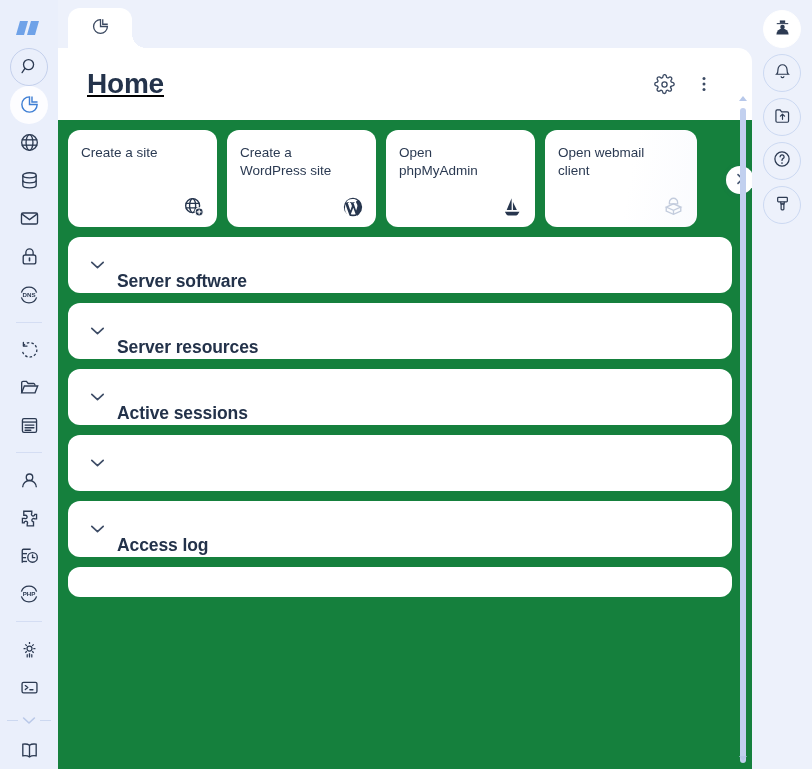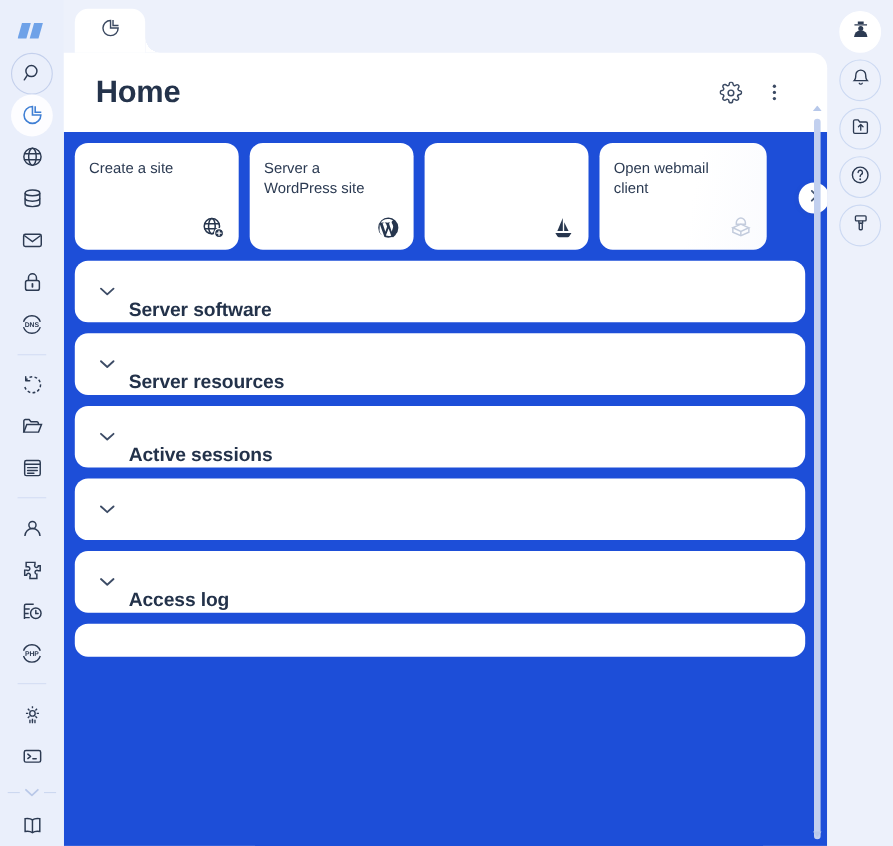--- a/index.html
+++ b/index.html
@@ -3,21 +3,21 @@
 <meta charset="utf-8">
 <style>
   * { box-sizing: border-box; margin: 0; padding: 0; }
   html, body {
     width: 812px; height: 769px;
     overflow: hidden;
     background: #edf1fb;
     font-family: "Liberation Sans", sans-serif;
     -webkit-font-smoothing: antialiased;
   }
-  .app { position: relative; width: 812px; height: 769px; display: flex; }
+  .app { position: relative; width: 812px; height: 769px; display: flex; text-decoration: underline; }
 
   
   .sidebar {
     width: 58px; height: 769px;
     background: #eaeffb;
     display: flex; flex-direction: column; align-items: center;
     flex: 0 0 58px;
   }
   .logo { width: 58px; height: 48px; display:flex; align-items:center; justify-content:center; margin-top: 8px;}
   .logo svg { display:block; }
@@ -66,21 +66,21 @@
     height: 72px; display:flex; align-items:center;
     padding: 0 36px 0 29px;
   }
   .page-title { font-size: 28px; font-weight: 700; color: #24334b; letter-spacing:-0.2px; }
   .head-actions { margin-left:auto; display:flex; align-items:center; gap: 16px; color:#3b4a63; }
   .icon-btn { display:flex; align-items:center; justify-content:center; width:24px; height:24px; }
 
   
   .scrollbody {
     position: absolute; top:72px; left:0; right:0; bottom:0;
-    background:#1d4ed8; padding: 10px 20px 0 10px;
+    background:#15803d; padding: 10px 20px 0 10px;
   }
 
   
   .cards { display:flex; gap: 10px; position:relative; padding: 0 0 0 0; }
   .card {
     width: 149px; height: 97px; background:#fff; border-radius: 12px;
     padding: 14px 13px 10px; position:relative; flex: 0 0 149px;
   }
   .card:nth-child(4){ width: 152px; flex: 0 0 152px; }
   .card-label { font-size: 13.5px; line-height: 18px; color:#2b3a52; max-width: 96px; }
@@ -371,29 +371,30 @@
                 <ellipse cx="10.5" cy="10.5" rx="3.3" ry="7.6"></ellipse>
                 <line x1="3" y1="8" x2="18" y2="8"></line>
                   <line x1="3" y1="13" x2="16" y2="13"></line>
                 <circle cx="17.6" cy="17.4" r="4.4" fill="#27364e" stroke="#fff" stroke-width="1.2"></circle>
                 <path d="M17.6 15.4v4 M15.6 17.4h4" stroke="#fff" stroke-width="1.4" stroke-linecap="round"></path>
               </svg>
             </span>
           </div>
 
           <div class="card">
-            <div class="card-label">Server a WordPress site</div>
+            <div class="card-label">Create a WordPress site</div>
             <span class="card-icon">
               <svg width="22" height="22" viewBox="0 0 24 24" fill="currentColor">
                 <path d="M12 2a10 10 0 1 0 0 20 10 10 0 0 0 0-20zm0 1.4c1.9 0 3.6.6 5 1.7h-.3c-.8 0-1.4.7-1.4 1.5 0 .7.4 1.2.8 1.9.3.5.7 1.2.7 2.2 0 .7-.2 1.5-.6 2.6l-.8 2.6-2.8-8.3c.5 0 .9-.1.9-.1.4 0 .4-.7-.1-.6 0 0-1.4.1-2.3.1-.8 0-2.2-.1-2.2-.1-.5 0-.5.6-.1.6 0 0 .4.1.8.1l1.2 3.3-1.7 5-2.8-8.3c.5 0 .9-.1.9-.1.4 0 .4-.7-.1-.6 0 0-1.3.1-2.2.1h-.5A8.6 8.6 0 0 1 12 3.4zM3.6 8.7l4.6 12.5A8.6 8.6 0 0 1 3.4 12c0-1.2.2-2.3.2-3.3zm8.7 4.2 2.5 6.8.1.2a8.6 8.6 0 0 1-5.3-.1l2.7-6.9zm6.9-3.2c.1.6.2 1.3.2 2 0 1-.2 2.1-.7 3.5l-2.4 6.8a8.6 8.6 0 0 0 2.9-12.3z"></path>
               </svg>
             </span>
           </div>
 
           <div class="card">
+            <div class="card-label">Open phpMyAdmin</div>
             <span class="card-icon">
               <svg width="22" height="22" viewBox="0 0 24 24" fill="currentColor">
                 <path d="M11.6 2.4 6.2 15.2h5.4V2.4z"></path>
                 <path d="M13 6.6v8.6h4.3L13 6.6z"></path>
                 <path d="M4.2 17.2h16l-2.1 3.3a2 2 0 0 1-1.7.9H7.9a2 2 0 0 1-1.7-.9l-2-3.3z"></path>
               </svg>
             </span>
           </div>
 
           <div class="card faded">

